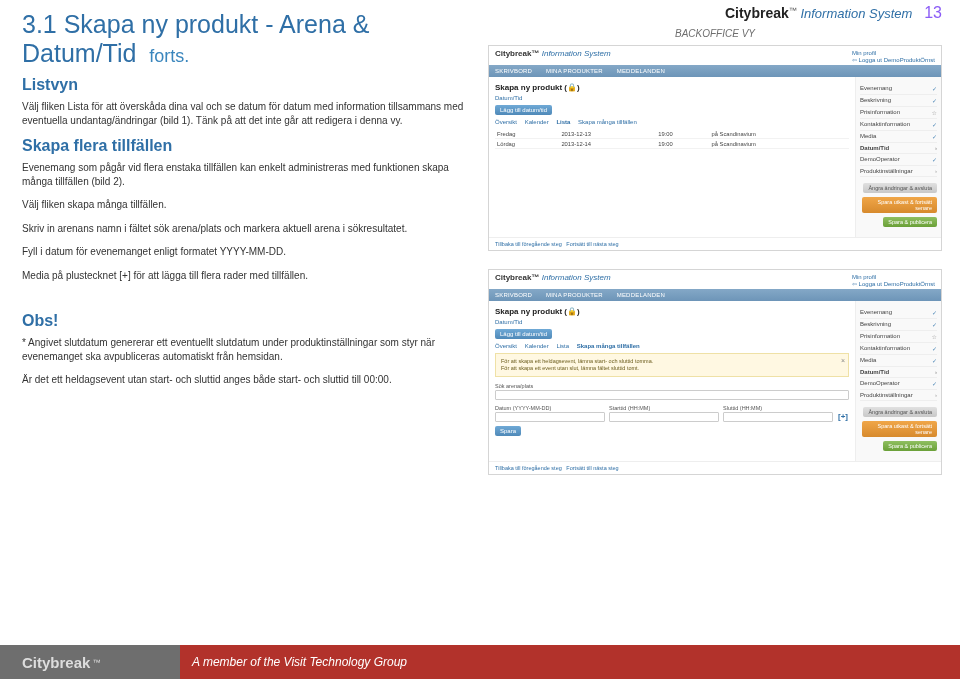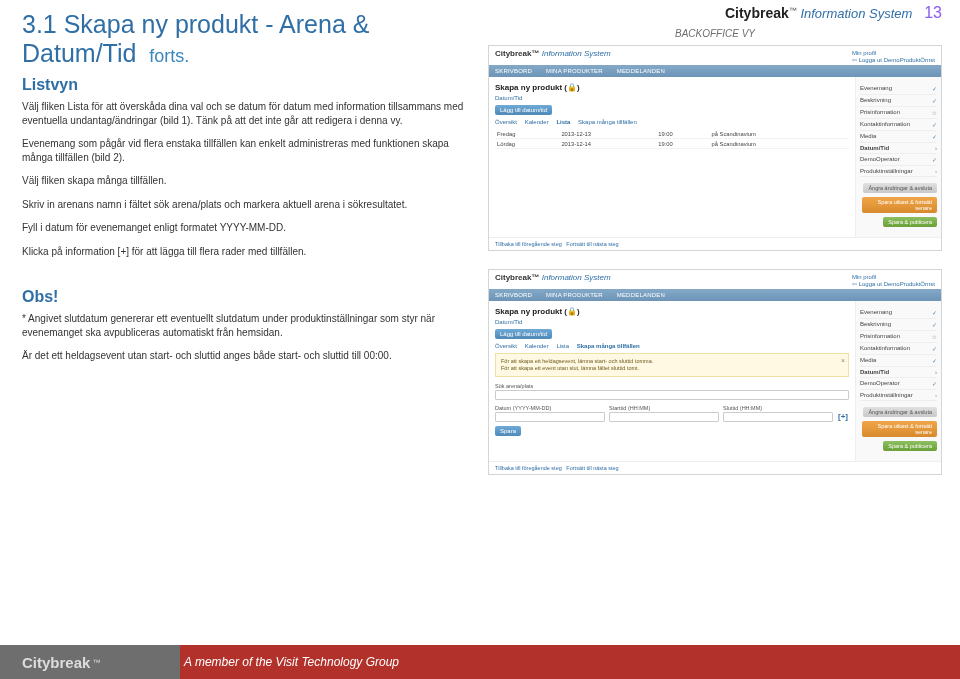--- a/index.html
+++ b/index.html
@@ -72,41 +72,42 @@
   .mock .field .inp { height:10px; border:1px solid #ccc; background:#fff; border-radius:1px;}
   .mock .plus { width:12px; text-align:center; color:#2f6fa6; font-weight:bold; font-size:8px; align-self:flex-end; padding-bottom:1px;}
 
   
   .footer {
     position:absolute; bottom:0; left:0; right:0; height:34px;
     display:flex; align-items:stretch;
   }
   .footer .logo { width:180px; background:#6e6e6e; color:#ddd; display:flex; align-items:center; padding-left:22px; font-weight:bold; font-size:15px;}
   .footer .logo .tm2 { font-size:8px; vertical-align:super; margin-left:2px; font-weight:normal;}
-  .footer .bar { flex:1; background:#b2322b; color:#fff; display:flex; align-items:center; padding-left:4px; font-style:italic; font-size:12px;}
+  .footer .bar { flex:1; background:#b2322b; color:#fff; display:flex; align-items:center; padding-left:12px; font-style:italic; font-size:12px;}
 </style>
 </head>
 <body>
 
 <div class="page">
 
   <div class="left-col">
     <div class="title">
       <span>3.1 Skapa ny produkt - Arena &amp; Datum/Tid</span>
       <span class="cont">forts.</span>
     </div>
 
     <div class="h-sub">Listvyn</div>
     <p class="body-p">Välj fliken Lista för att överskåda dina val och se datum för datum med information tillsammans med eventuella undantag/ändringar (bild 1). Tänk på att det inte går att redigera i denna vy.</p>
 
+    <div class="h-sub">Skapa flera tillfällen</div>
     <p class="body-p">Evenemang som pågår vid flera enstaka tillfällen kan enkelt administreras med funktionen skapa många tillfällen (bild 2).</p>
     <p class="body-p">Välj fliken skapa många tillfällen.</p>
     <p class="body-p">Skriv in arenans namn i fältet sök arena/plats och markera aktuell arena i sökresultatet.</p>
     <p class="body-p">Fyll i datum för evenemanget enligt formatet YYYY-MM-DD.</p>
-    <p class="body-p">Klicka på information [+] för att lägga till flera rader med tillfällen.</p>
+    <p class="body-p">Media på plustecknet [+] för att lägga till flera rader med tillfällen.</p>
 
     <div style="height:14px"></div>
     <div class="h-sub">Obs!</div>
     <p class="body-p">* Angivet slutdatum genererar ett eventuellt slutdatum under produktinställningar som styr när evenemanget ska avpubliceras automatiskt från hemsidan.</p>
     <p class="body-p">Är det ett heldagsevent utan start- och sluttid anges både start- och sluttid till 00:00.</p>
   </div>
 
   <div class="right-col">
     <div class="brand-row">
       <span class="cb">Citybreak</span><span class="tm">™</span>

